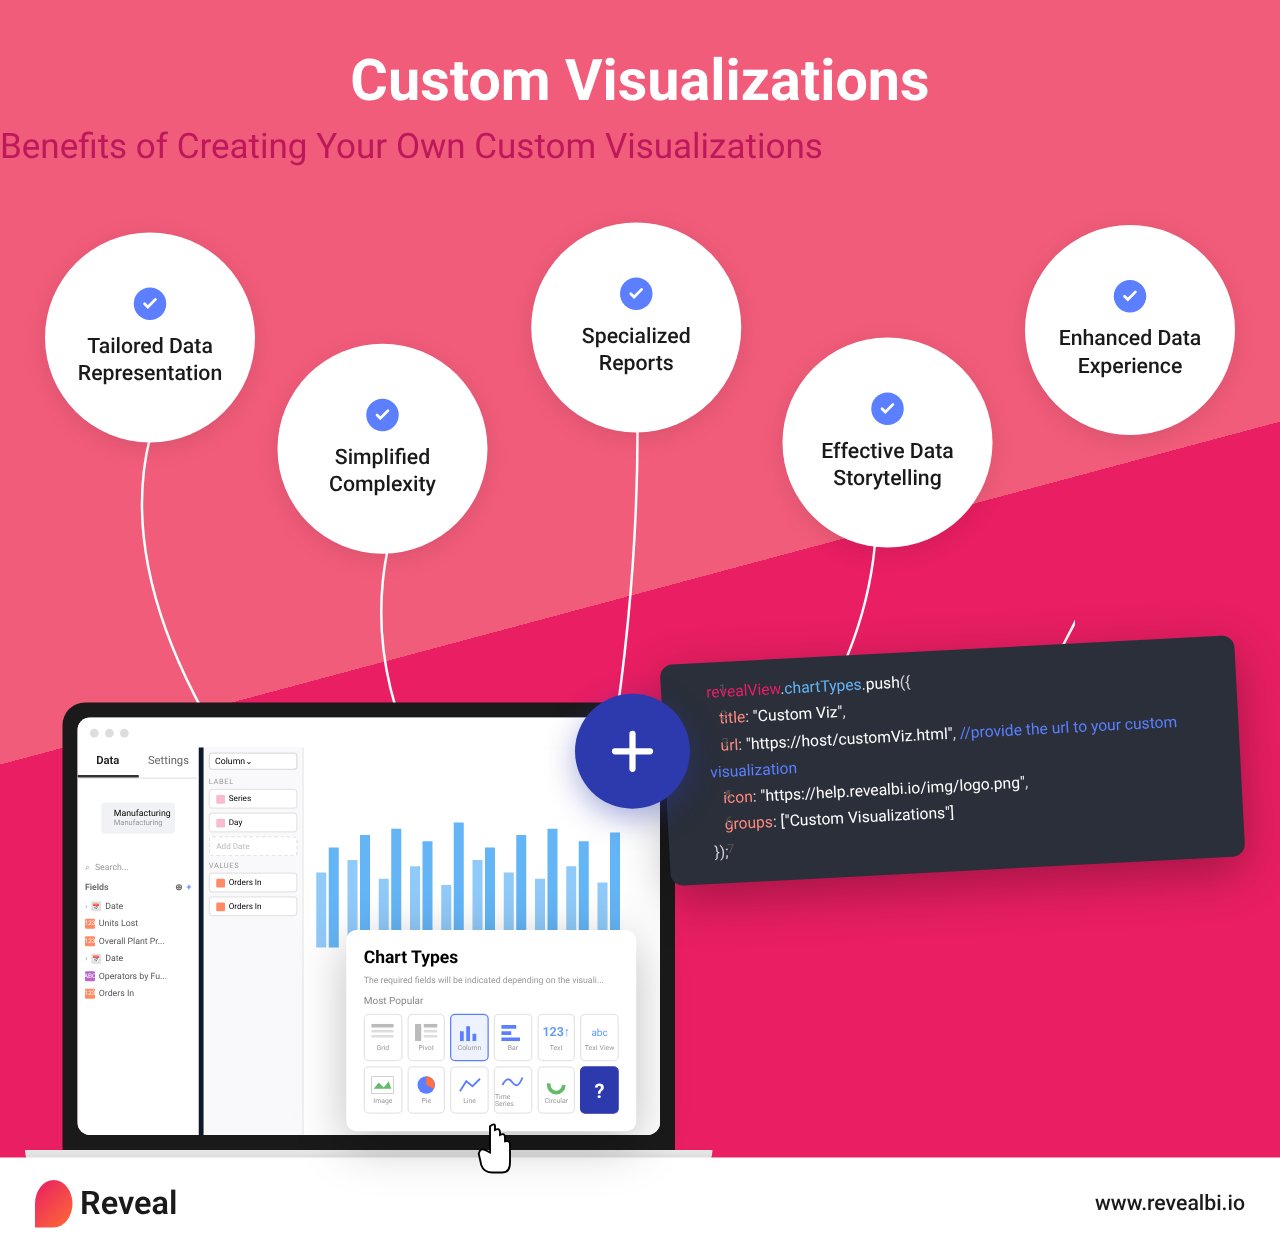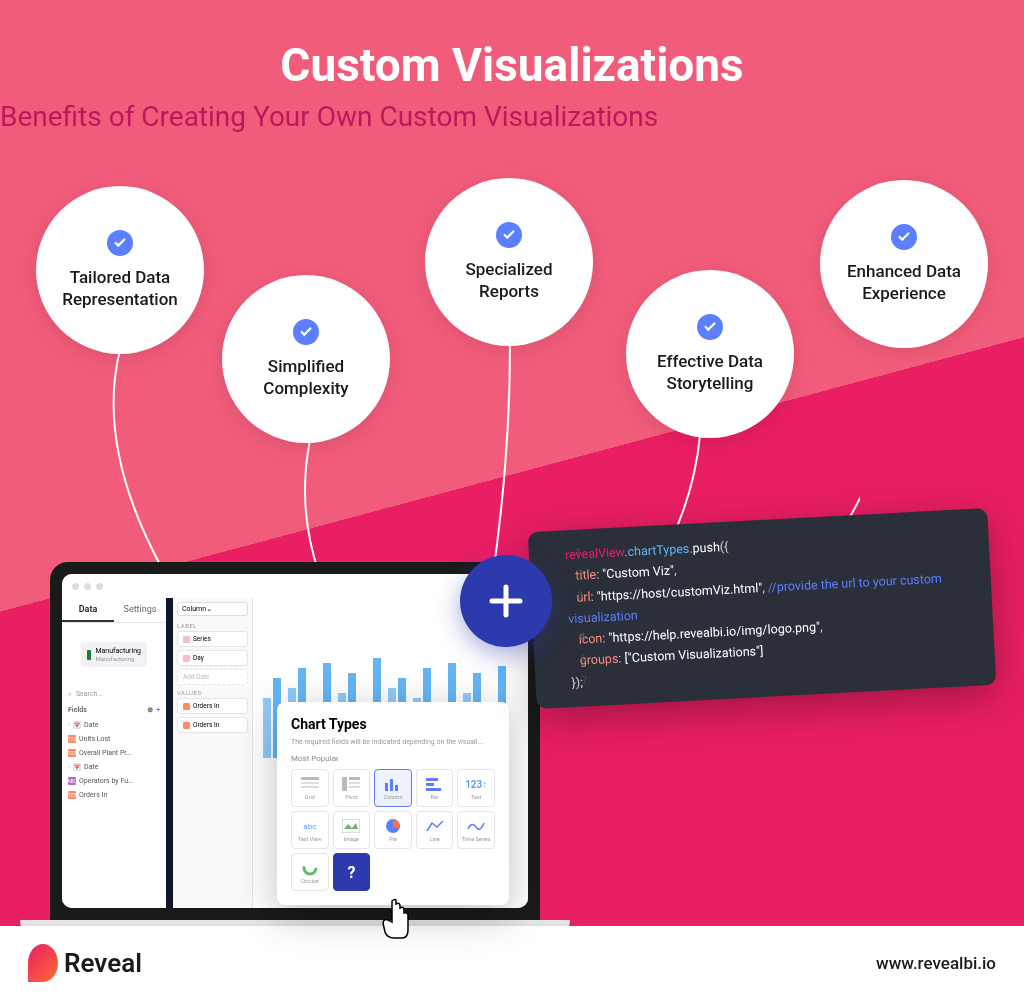--- a/index.html
+++ b/index.html
@@ -25,21 +25,21 @@
 .logo-mark::before{content:'';position:absolute;width:100%;height:100%;background:linear-gradient(135deg,#e91e63 0%,#ff6b35 100%);border-radius:50% 50% 50% 0}
 .site-url{font-size:17px;color:#1a1a1a;font-weight:500}
 
 .laptop{position:absolute;left:20px;bottom:58px;width:550px;height:380px}
 .laptop-screen{position:absolute;top:0;left:30px;right:30px;bottom:22px;background:#1a1a1a;border-radius:18px 18px 0 0;padding:12px}
 .laptop-inner{width:100%;height:100%;background:#f5f6f8;border-radius:10px;position:relative;overflow:hidden}
 .laptop-base{position:absolute;bottom:0;left:0;right:0;height:22px;background:linear-gradient(180deg,#e8e8e8,#c0c0c0);border-radius:0 0 30px 30px}
 .laptop-topbar{height:24px;background:#fff;display:flex;align-items:center;padding:0 10px;gap:5px}
 .dot{width:7px;height:7px;border-radius:50%;background:#ddd}
 .app-body{display:flex;height:calc(100% - 24px)}
-.sidebar{width:111px;background:#fff;border-right:7px solid #0f172a;font-size:8px}
+.sidebar{width:101px;background:#fff;border-right:4px solid #0f172a;font-size:8px}
 .tabs{display:flex;border-bottom:1px solid #e5e5e5}
 .tab{flex:1;padding:6px 4px;text-align:center;font-size:9px;color:#666}
 .tab.active{color:#1a1a1a;border-bottom:2px solid #333;font-weight:600}
 .ds-row{display:flex;align-items:center;gap:4px;padding:5px 6px;background:#f0f2f5;margin:19px;border-radius:3px}
 .xl-icon{width:10px;height:10px;background:#1e7e34;border-radius:1px}
 .ds-name{font-size:7px;flex:1}
 .ds-sub{font-size:6px;color:#999}
 .search-row{display:flex;align-items:center;gap:4px;padding:4px 6px;color:#999;font-size:7px}
 .fields-hdr{display:flex;align-items:center;justify-content:space-between;padding:4px 6px;font-size:7px;color:#666;font-weight:600}
 .fields-hdr .icons{display:flex;gap:3px}
@@ -54,21 +54,21 @@
 .sect-lbl{font-size:6px;color:#999;margin:4px 0 2px;letter-spacing:0.5px}
 .pill{background:#fff;border:1px solid #e5e5e5;border-radius:3px;padding:3px 5px;margin-bottom:3px;display:flex;align-items:center;gap:3px;font-size:6.5px}
 .pill.ghost{color:#bbb;border-style:dashed}
 .pill .pico{width:7px;height:7px;border-radius:1px}
 .main{flex:1;background:#fff;position:relative}
 
 .chart-popup{position:absolute;left:277px;bottom:95px;width:232px;background:#fff;border-radius:8px;box-shadow:0 10px 40px rgba(0,0,0,0.25);padding:14px;z-index:5}
 .cp-title{font-size:14px;font-weight:700;margin-bottom:6px}
 .cp-desc{font-size:7px;color:#999;margin-bottom:8px}
 .cp-sect{font-size:8px;color:#888;margin-bottom:6px}
-.cp-grid{display:grid;grid-template-columns:repeat(5,1fr);gap:4px}
+.cp-grid{display:grid;grid-template-columns:repeat(6,1fr);gap:4px}
 .cp-item{border:1px solid #e5e5e5;border-radius:4px;height:38px;display:flex;flex-direction:column;align-items:center;justify-content:center;gap:2px;font-size:5.5px;color:#999}
 .cp-item.selected{border-color:#5b7fff;background:#eef2ff}
 .cp-item.highlight{background:#2d3aad;border-color:#2d3aad;color:#fff}
 .cp-item .thumb{width:20px;height:16px;display:flex;align-items:center;justify-content:center}
 .cursor{position:absolute;left:378px;bottom:60px;z-index:8;width:36px;height:42px}
 
 .plus-badge{position:absolute;left:460px;top:555px;width:92px;height:92px;background:#2d3aad;border-radius:50%;display:flex;align-items:center;justify-content:center;z-index:10;box-shadow:0 8px 24px rgba(45,58,173,0.4)}
 .plus-badge svg{width:44px;height:44px}
 
 .code-block{position:absolute;left:532px;top:520px;width:460px;background:#2a2f3a;border-radius:10px;transform:rotate(-3deg);padding:14px 16px 14px 30px;font-family:'Courier New',monospace;font-size:12.5px;line-height:1.7;color:#fff;z-index:6;box-shadow:0 12px 40px rgba(0,0,0,0.3)}

